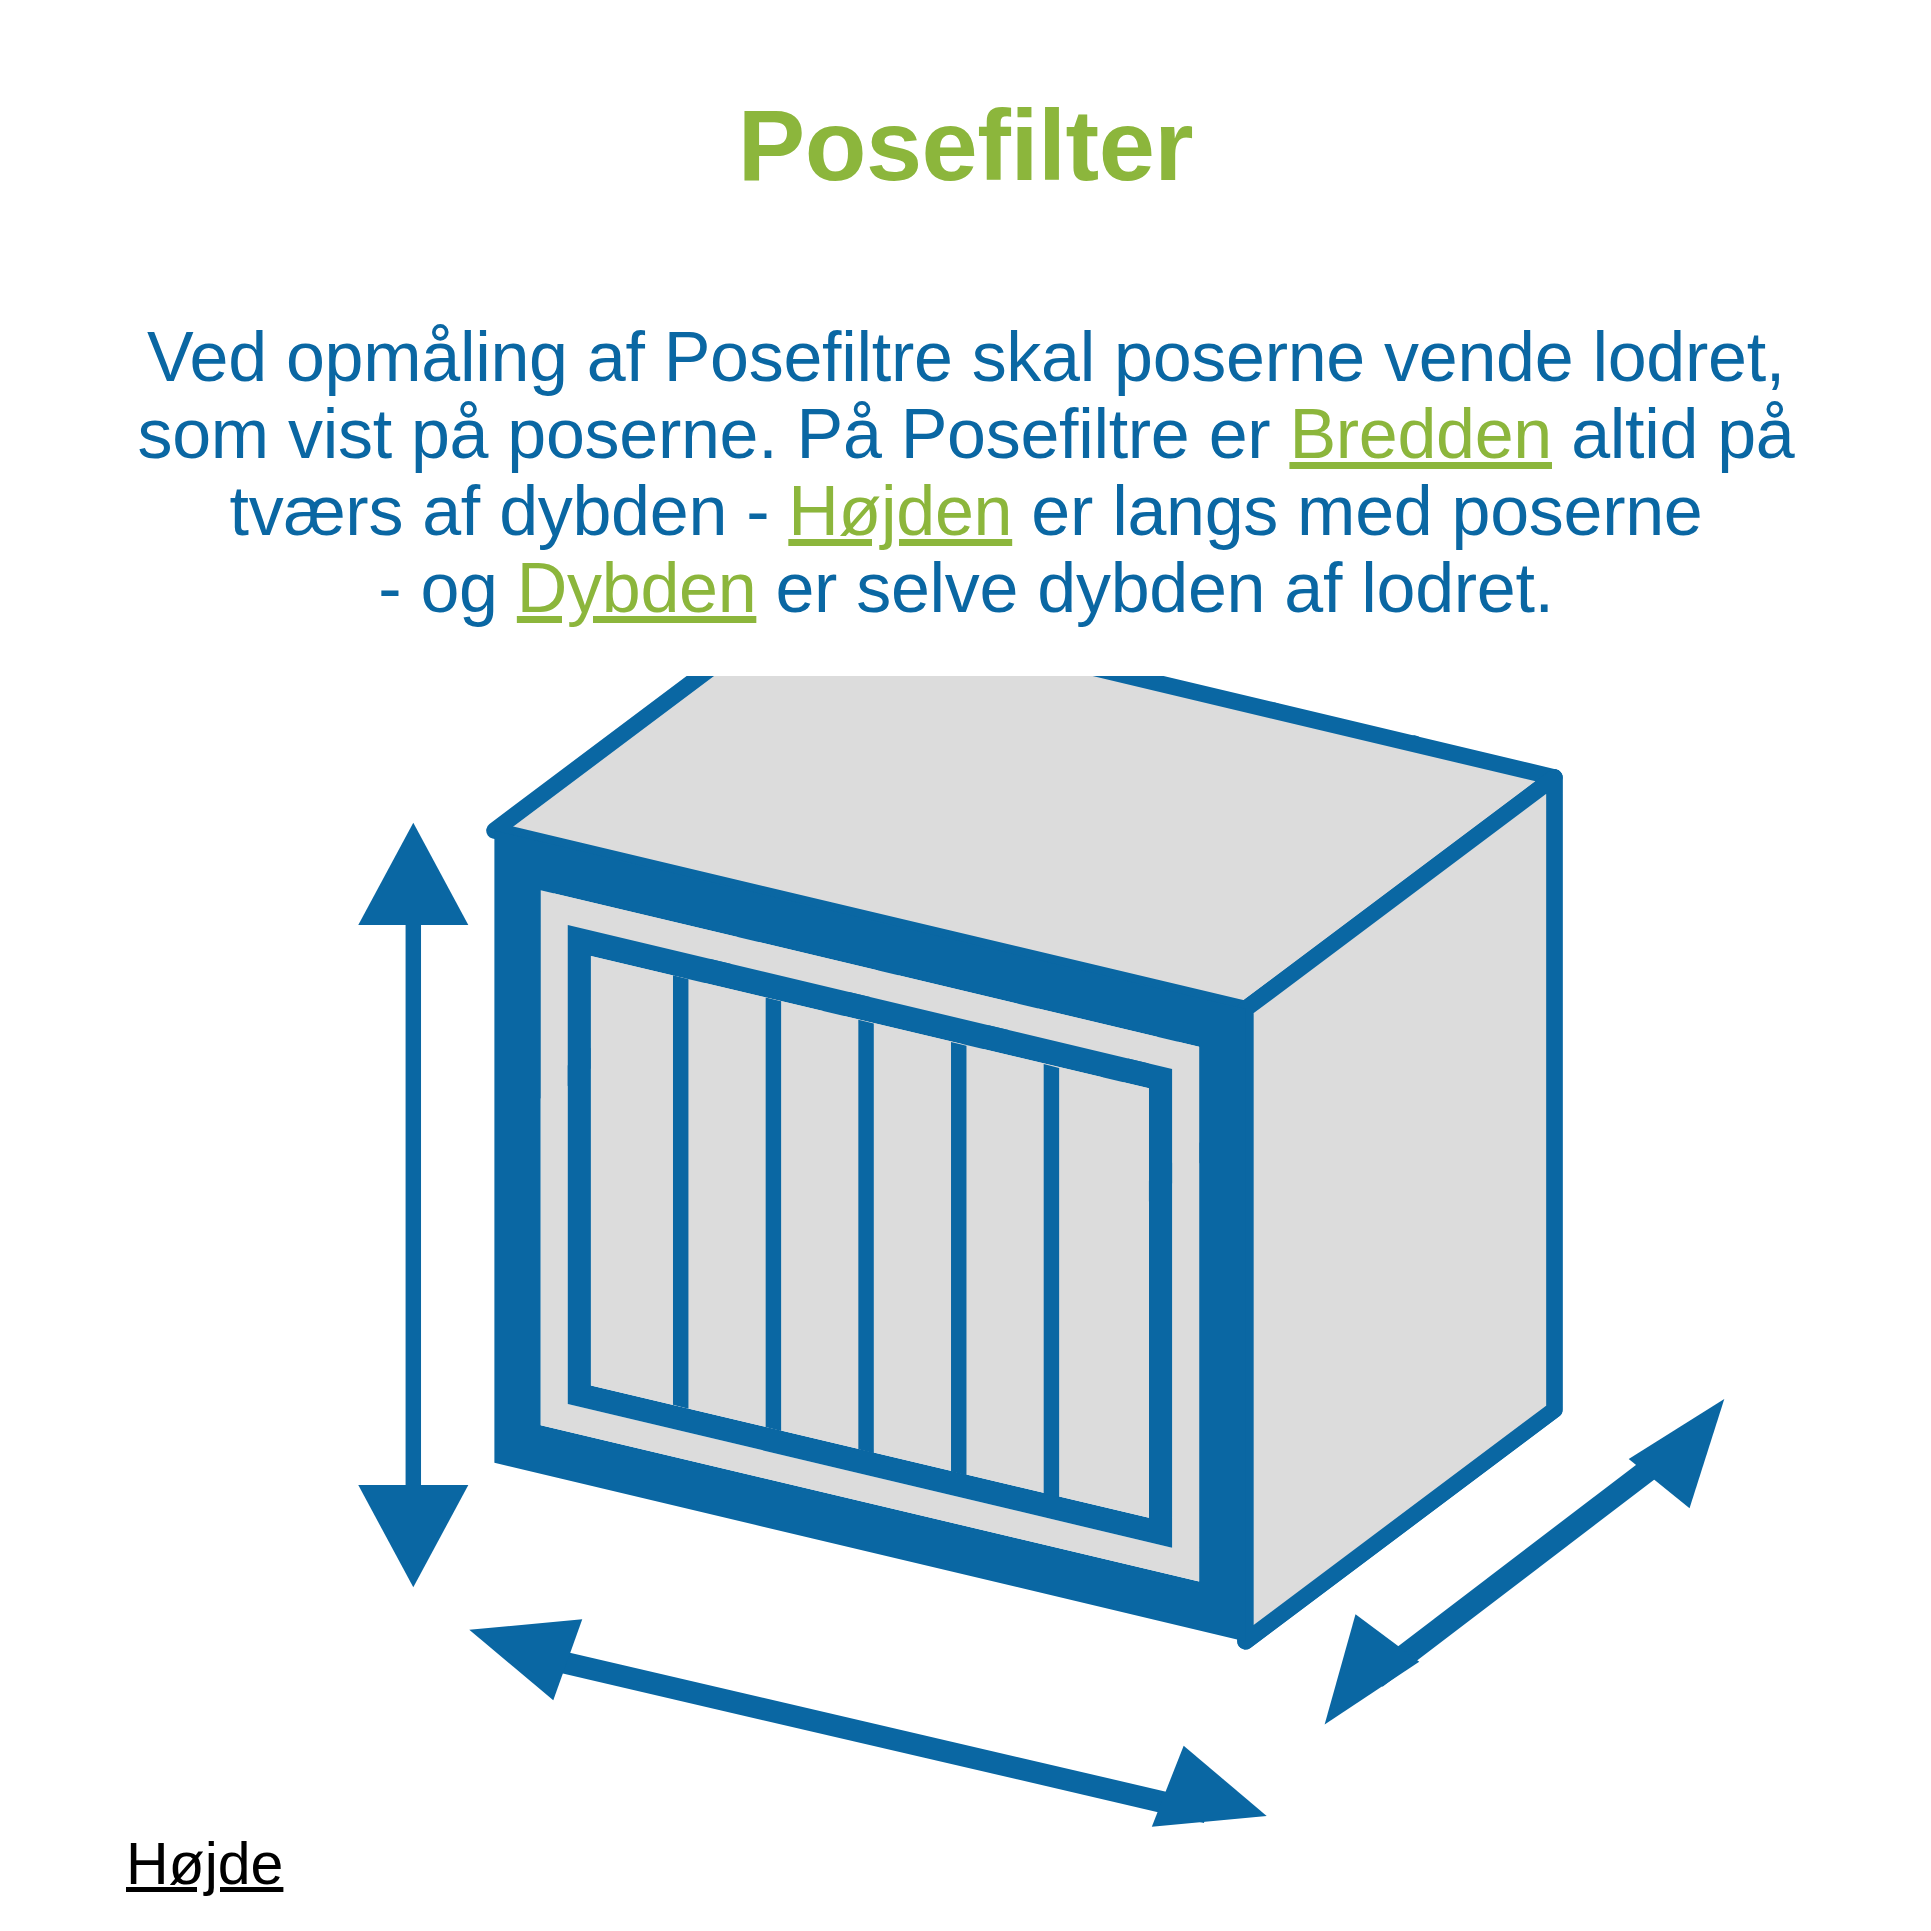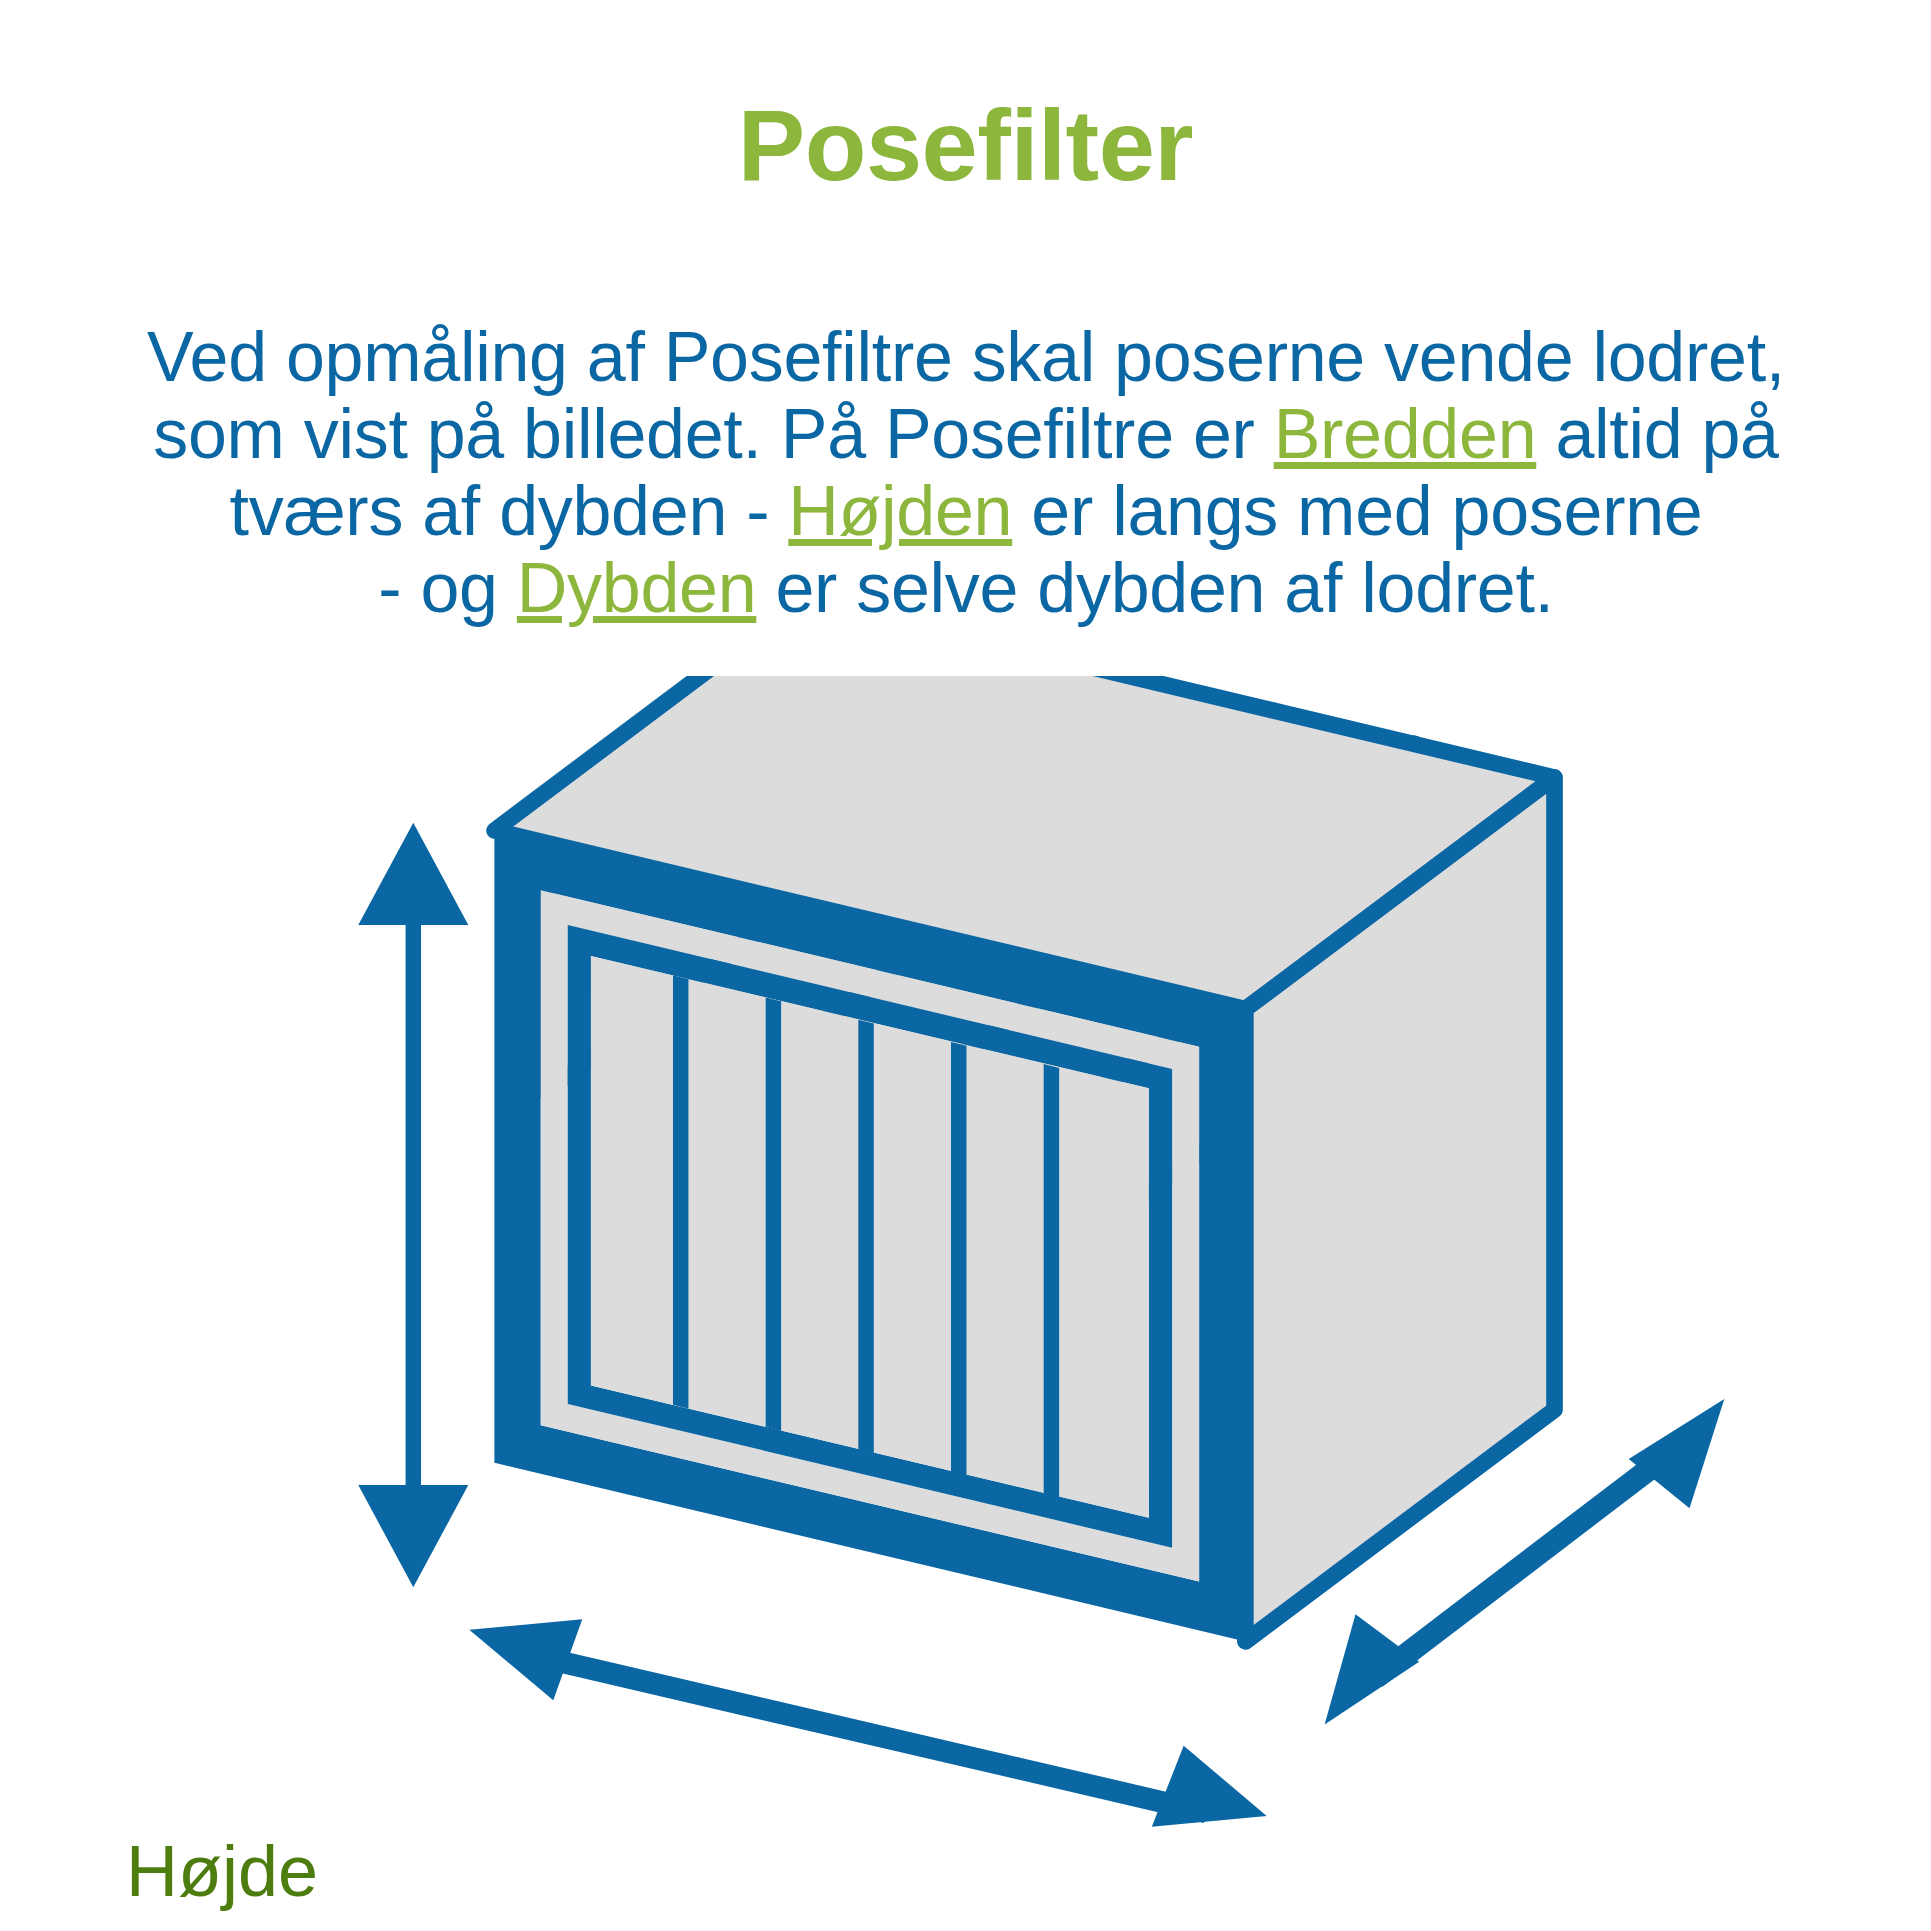--- a/index.html
+++ b/index.html
@@ -54,37 +54,38 @@
     position: absolute;
     left: 0;
     top: 676px;
     width: 1931px;
     height: 1255px;
   }
   #diagram svg { display: block; width: 1931px; height: 1255px; }
 
   .dim-label {
     position: absolute;
-    color: #4d7c0f;
-    font-size: 72px;
+    color: #000000;
+    font-size: 59px;
     line-height: 1.0;
     white-space: nowrap;
+    text-decoration: underline;
   }
   #label-hojde  { left: 126px;  top: 1159px; }
 </style>
 </head>
 <body>
 
 <div id="page">
 
   <div id="title">Posefilter</div>
 
   <div id="intro">
     <span>Ved opmåling af Posefiltre skal poserne vende lodret,</span><br>
-    <span>som vist på billedet. På Posefiltre er </span><span class="hl">Bredden</span><span> altid på</span><br>
+    <span>som vist på poserne. På Posefiltre er </span><span class="hl">Bredden</span><span> altid på</span><br>
     <span>tværs af dybden - </span><span class="hl">Højden</span><span> er langs med poserne</span><br>
     <span>- og </span><span class="hl">Dybden</span><span> er selve dybden af lodret.</span>
   </div>
 
   <div id="diagram">
     <svg viewBox="0 0 2000 1300" xmlns="http://www.w3.org/2000/svg">
 
       <defs>
         
       </defs>

